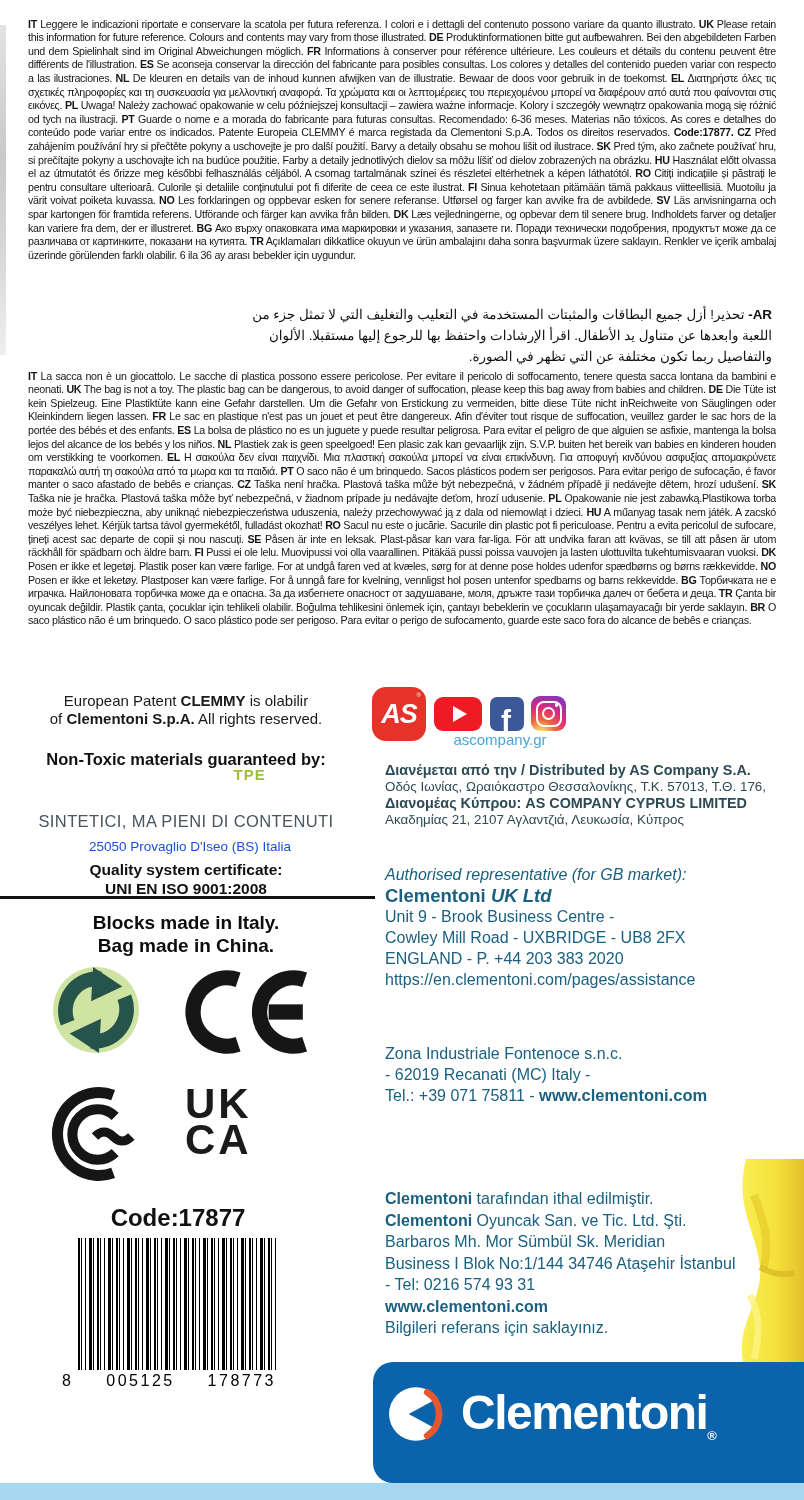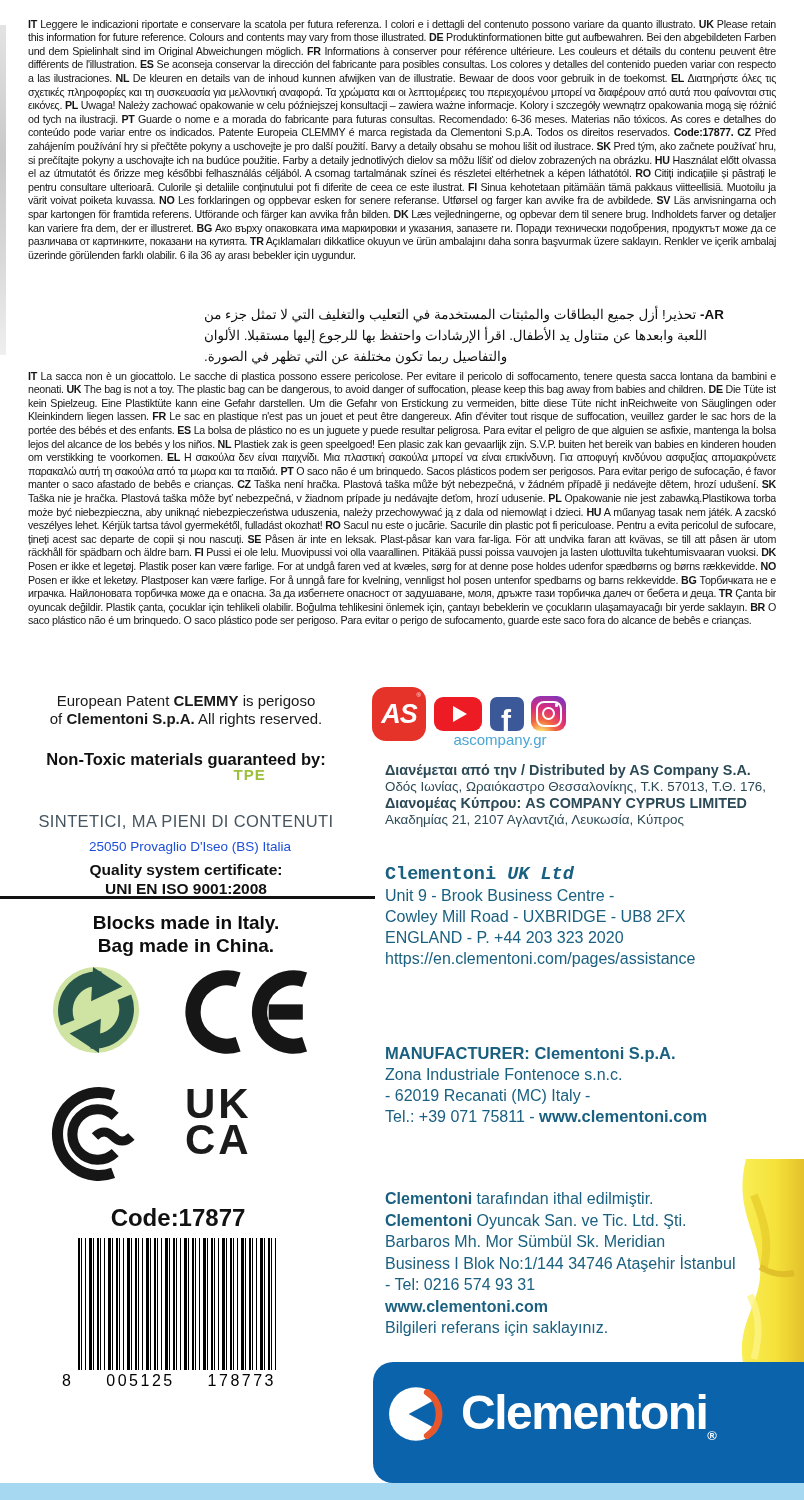--- a/index.html
+++ b/index.html
@@ -10,22 +10,22 @@
   
   .para{
     position:absolute;left:28px;width:748px;
     font-size:10.7px;line-height:13.6px;letter-spacing:-0.3px;
     text-align:justify;color:#161616;overflow:hidden;
   }
   .para b{font-weight:bold;}
   #para1{top:7px;height:284px;}
   #para2{top:359px;height:300px;}
   .arabic{
-    position:absolute;right:60px;top:291px;width:540px;height:64px;
-    direction:rtl;text-align:left;font-size:13.4px;line-height:21px;color:#111;
+    position:absolute;right:32px;top:291px;width:540px;height:64px;
+    direction:rtl;text-align:right;font-size:13.4px;line-height:21px;color:#111;
   }
   .arabic b{font-weight:bold;}
   
   .edge-fold{
     position:absolute;left:0;top:25px;width:6px;height:330px;
     background:linear-gradient(180deg,#e3e3e3 0%,#c9c9c9 40%,#d8d8d8 70%,#efefef 100%);
   }
   .patent{position:absolute;left:16px;top:692px;width:340px;text-align:center;
     font-size:15px;line-height:18px;color:#1a1a1a;}
   .nontoxic{position:absolute;left:16px;top:750px;width:340px;text-align:center;
@@ -83,21 +83,21 @@
     border:2.6px solid #fff;border-radius:50%;box-sizing:border-box;}
   .ig-icon .dot{position:absolute;right:8px;top:7px;width:3.5px;height:3.5px;border-radius:50%;background:#fff;}
   .as-site{position:absolute;left:420px;top:731px;width:160px;text-align:center;
     font-size:15px;color:#4ba6d6;}
   .distrib{position:absolute;left:385px;top:762px;width:410px;
     font-size:13.4px;line-height:16.6px;color:#2d4a57;}
   .distrib .bold{font-weight:bold;font-size:14.4px;}
   .teal-block{color:#1a6080;}
   .gbrep{position:absolute;left:385px;top:864px;width:410px;font-size:16px;line-height:21px;}
   .gbrep .intro{font-style:italic;}
-  .gbrep .name{font-size:18.5px;font-weight:bold;font-family:Liberation Mono, monospace;}
+  .gbrep .name{font-size:18.5px;font-weight:bold;}
   .gbrep .name .it{font-style:italic;}
   .manuf{position:absolute;left:385px;top:1043px;width:410px;font-size:16px;line-height:21px;}
   .manuf .b{font-weight:bold;font-size:16.5px;}
   .turkey{position:absolute;left:385px;top:1188px;width:410px;font-size:16px;line-height:21.5px;}
   .turkey .b{font-weight:bold;}
   
   .toy-blocks{position:absolute;right:0;top:1155px;width:74px;height:208px;}
   .footer-box{
     position:absolute;left:373px;top:1362px;width:455px;height:121px;
     background:#0b63ab;border-radius:20px;}
@@ -113,21 +113,21 @@
 
 <div class="edge-fold"></div>
 
 <p id="para1" class="para"><b>IT</b> Leggere le indicazioni riportate e conservare la scatola per futura referenza. I colori e i dettagli del contenuto possono variare da quanto illustrato. <b>UK</b> Please retain this information for future reference. Colours and contents may vary from those illustrated. <b>DE</b> Produktinformationen bitte gut aufbewahren. Bei den abgebildeten Farben und dem Spielinhalt sind im Original Abweichungen möglich. <b>FR</b> Informations à conserver pour référence ultérieure. Les couleurs et détails du contenu peuvent être différents de l'illustration. <b>ES</b> Se aconseja conservar la dirección del fabricante para posibles consultas.  Los colores y detalles del contenido pueden variar con respecto a las ilustraciones. <b>NL</b> De kleuren en details van de inhoud kunnen afwijken van de illustratie. Bewaar de doos voor gebruik in de toekomst. <b>EL</b> Διατηρήστε όλες τις σχετικές πληροφορίες και τη συσκευασία για μελλοντική αναφορά. Τα χρώματα και οι λεπτομέρειες του περιεχομένου μπορεί να διαφέρουν από αυτά που φαίνονται στις εικόνες. <b>PL</b> Uwaga! Należy zachować opakowanie w celu późniejszej konsultacji – zawiera ważne informacje. Kolory i szczegóły wewnątrz opakowania mogą się różnić od tych na ilustracji. <b>PT</b> Guarde o nome e a morada do fabricante para futuras consultas. Recomendado: 6-36 meses. Materias não tóxicos. As cores e detalhes do conteúdo pode variar entre os indicados. Patente Europeia CLEMMY é marca registada da Clementoni S.p.A. Todos os direitos reservados. <b>Code:17877.</b>  <b>CZ</b> Před zahájením používání hry si přečtěte pokyny a uschovejte je pro další použití. Barvy a detaily obsahu se mohou lišit od ilustrace. <b>SK</b> Pred tým, ako začnete používať hru, si prečítajte pokyny a uschovajte ich na budúce použitie. Farby a detaily jednotlivých dielov sa môžu líšiť od dielov zobrazených na obrázku. <b>HU</b> Használat előtt olvassa el az útmutatót és őrizze meg későbbi felhasználás céljából. A csomag tartalmának színei és részletei eltérhetnek a képen láthatótól. <b>RO</b> Citiți indicațiile și păstrați le pentru consultare ulterioară. Culorile și detaliile conținutului pot fi diferite de ceea ce este ilustrat. <b>FI</b> Sinua kehotetaan pitämään tämä pakkaus viitteellisiä. Muotoilu ja värit voivat poiketa kuvassa. <b>NO</b> Les forklaringen og oppbevar esken for senere referanse. Utførsel og farger kan avvike fra de avbildede. <b>SV</b> Läs anvisningarna och spar kartongen för framtida referens. Utförande och färger kan avvika från bilden. <b>DK</b> Læs vejledningerne, og opbevar dem til senere brug. Indholdets farver og detaljer kan variere fra dem, der er illustreret. <b>BG</b> Ако върху опаковката има маркировки и указания, запазете ги. Поради технически подобрения, продуктът може да се различава от картинките, показани на кутията. <b>TR</b> Açıklamaları dikkatlice okuyun ve ürün ambalajını daha sonra başvurmak üzere saklayın. Renkler ve içerik ambalaj üzerinde görülenden farklı olabilir. 6 ila 36 ay arası bebekler için uygundur. </p>
 
 <p class="arabic"><b>AR-</b> تحذير! أزل جميع البطاقات والمثبتات المستخدمة في التعليب والتغليف التي لا تمثل جزء من اللعبة وابعدها عن متناول يد الأطفال. اقرأ الإرشادات واحتفظ بها للرجوع إليها مستقبلا. الألوان والتفاصيل ربما تكون مختلفة عن التي تظهر في الصورة. </p>
 
 <p id="para2" class="para"><b>IT</b> La  sacca non è un giocattolo. Le sacche di plastica possono essere pericolose. Per evitare il pericolo di soffocamento, tenere questa sacca lontana da bambini e neonati. <b>UK</b> The bag is not a toy. The plastic bag can be dangerous, to avoid danger of suffocation, please keep this bag away from babies and children. <b>DE</b> Die Tüte ist kein Spielzeug. Eine Plastiktüte kann eine Gefahr darstellen. Um die Gefahr von Erstickung zu vermeiden, bitte diese Tüte nicht inReichweite von Säuglingen oder Kleinkindern liegen lassen. <b>FR</b> Le sac en plastique n'est pas un jouet et peut être dangereux.  Afin d'éviter tout risque de suffocation, veuillez garder le sac hors de la portée des bébés et des enfants. <b>ES</b> La bolsa de plástico no es un juguete y puede resultar peligrosa. Para evitar el peligro de que alguien se asfixie, mantenga la bolsa lejos del alcance de los bebés y los niños. <b>NL</b> Plastiek zak is geen speelgoed! Een plasic zak kan gevaarlijk zijn. S.V.P. buiten het bereik van babies en kinderen houden om verstikking te voorkomen. <b>EL</b> Η σακούλα δεν είναι παιχνίδι. Μια πλαστική σακούλα μπορεί να είναι επικίνδυνη. Για αποφυγή κινδύνου ασφυξίας απομακρύνετε παρακαλώ αυτή τη σακούλα από τα μωρα και τα παιδιά. <b>PT</b> O saco não é um brinquedo. Sacos plásticos podem ser perigosos. Para evitar perigo de sufocação, é favor manter o saco afastado de bebês  e crianças. <b>CZ</b> Taška není hračka. Plastová taška může být nebezpečná, v žádném případě ji nedávejte dětem, hrozí udušení. <b>SK</b> Taška  nie je hračka. Plastová taška môže byť nebezpečná, v žiadnom prípade ju nedávajte deťom, hrozí udusenie. <b>PL</b> Opakowanie nie jest zabawką.Plastikowa torba może być niebezpieczna, aby uniknąć niebezpieczeństwa uduszenia, należy przechowywać ją z dala od niemowląt i dzieci. <b>HU</b> A műanyag tasak nem játék. A zacskó veszélyes lehet. Kérjük tartsa távol gyermekétől, fulladást okozhat! <b>RO</b> Sacul nu este o jucărie. Sacurile din plastic pot fi periculoase. Pentru a evita pericolul de sufocare, țineți acest sac departe de copii și nou nascuți. <b>SE</b> Påsen är inte en leksak. Plast-påsar kan vara far-liga. För att undvika faran att kvävas, se till att påsen är utom räckhåll för spädbarn och äldre barn. <b>FI</b> Pussi ei ole lelu. Muovipussi voi olla vaarallinen. Pitäkää pussi poissa vauvojen ja lasten ulottuvilta tukehtumisvaaran vuoksi. <b>DK</b> Posen er ikke et legetøj. Plastik poser kan være farlige. For at undgå faren ved at kvæles, sørg for at denne pose holdes udenfor spædbørns og børns rækkevidde. <b>NO</b> Posen er ikke et leketøy. Plastposer kan være farlige. For å unngå fare for kvelning, vennligst hol posen untenfor spedbarns og barns rekkevidde. <b>BG</b> Торбичката не е играчка. Найлоновата торбичка може да е опасна. За да избегнете опасност от задушаване, моля, дръжте тази торбичка далеч от бебета и деца. <b>TR</b> Çanta bir oyuncak değildir. Plastik çanta, çocuklar için tehlikeli olabilir. Boğulma tehlikesini önlemek için, çantayı bebeklerin ve çocukların ulaşamayacağı bir yerde saklayın. <b>BR</b> O saco plástico não é um brinquedo. O saco plástico pode ser perigoso. Para evitar o perigo de sufocamento, guarde este saco fora do alcance de bebês e crianças. </p>
 
 <div class="patent">
-  <span>European Patent </span><b>CLEMMY</b><span> is perigoso</span><br>
+  <span>European Patent </span><b>CLEMMY</b><span> is olabilir</span><br>
   <span>of </span><b>Clementoni S.p.A.</b><span> All rights reserved.</span>
 </div>
 
 <div class="nontoxic">Non-Toxic materials guaranteed by:</div>
 
 <div class="franplast">
   <span class="tpe">TPE</span>
 </div>
 <div class="tagline">SINTETICI, MA PIENI DI CONTENUTI</div>
 <div class="fp-address">25050 Provaglio D'Iseo (BS) Italia</div>
@@ -196,31 +196,31 @@
 <div class="as-site">ascompany.gr</div>
 
 <div class="distrib">
   <div class="bold">Διανέμεται από την / Distributed by AS Company S.A.</div>
   <div>Οδός Ιωνίας, Ωραιόκαστρο Θεσσαλονίκης, Τ.Κ. 57013, Τ.Θ. 176,</div>
   <div class="bold">Διανομέας Κύπρου: AS COMPANY CYPRUS LIMITED</div>
   <div>Ακαδημίας 21, 2107 Αγλαντζιά, Λευκωσία, Κύπρος</div>
 </div>
 
 <div class="gbrep teal-block">
+  <div class="intro">Authorised representative  (for GB market):</div>
   <div class="name">
     <span>Clementoni </span><span class="it">UK Ltd</span>
   </div>
   <div>Unit 9 - Brook Business Centre -</div>
   <div>Cowley Mill Road -  UXBRIDGE - UB8 2FX</div>
-  <div>ENGLAND - P. +44 203 323 2020</div>
+  <div>ENGLAND - P. +44 203 383 2020</div>
   <div>https://en.clementoni.com/pages/assistance</div>
 </div>
 
 <div class="manuf teal-block">
-  <div class="b">MANUFACTURER: Clementoni S.p.A.</div>
   <div>Zona Industriale Fontenoce s.n.c.</div>
   <div>- 62019 Recanati (MC) Italy -</div>
   <div>
     <span>Tel.: +39 071 75811 - </span><span class="b">www.clementoni.com</span>
   </div>
 </div>
 
 <div class="turkey teal-block">
   <div>
     <span class="b">Clementoni</span><span> tarafından ithal edilmiştir.</span>

